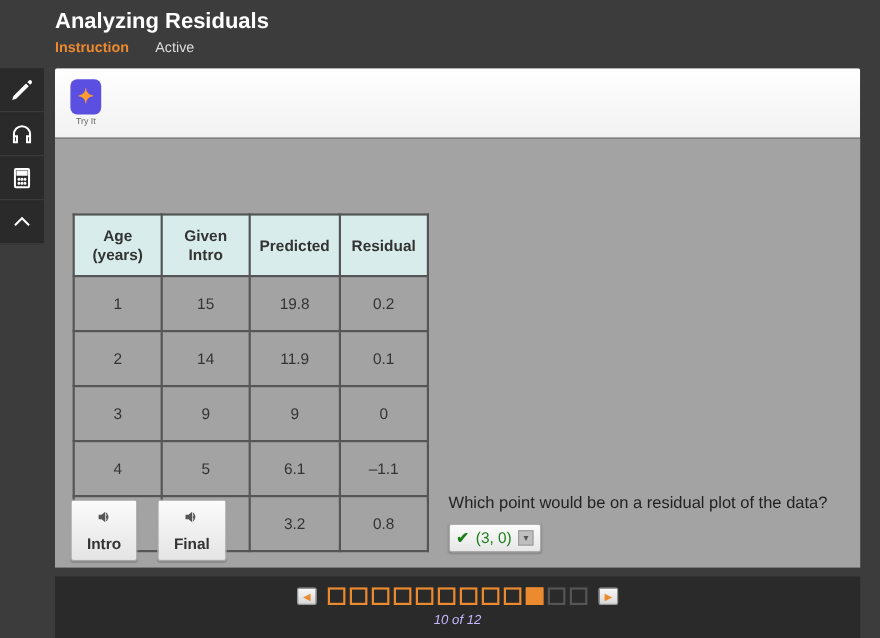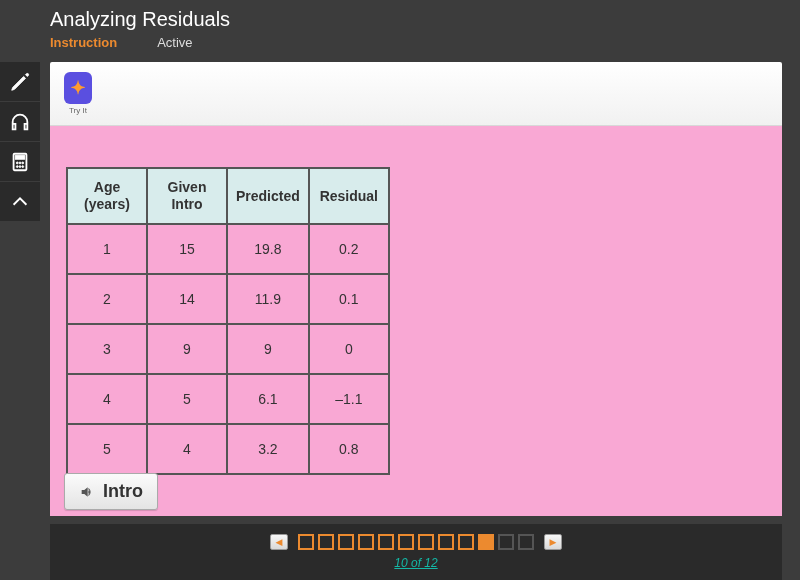--- a/index.html
+++ b/index.html
@@ -1,52 +1,52 @@
 <!DOCTYPE html>
 <html><head>
 <meta charset="utf-8">
 <style>
   * { box-sizing: border-box; margin: 0; padding: 0; }
   html, body { width: 800px; height: 580px; font-family: Arial, Helvetica, sans-serif; background: #000; overflow: hidden; }
   .app { width: 800px; height: 580px; background: #3c3c3c; position: relative; }
   .header { padding: 8px 0 6px 50px; color: #fff; }
-  .header h1 { font-size: 20px; font-weight: normal; margin-bottom: 4px; }
-  .tabs { display: flex; gap: 40px; font-size: 13px; }
+  .header h1 { font-size: 20px; font-weight: bold; margin-bottom: 4px; }
+  .tabs { display: flex; gap: 24px; font-size: 13px; }
   .tab { color: #ddd; cursor: pointer; }
   .tab.active { color: #ec8a2f; font-weight: bold; }
   .sidebar { position: absolute; left: 0; top: 62px; width: 40px; background: #2a2a2a; display: flex; flex-direction: column; }
   .sidebar .tool { width: 40px; height: 40px; display: flex; align-items: center; justify-content: center; color: #fff; border-bottom: 1px solid #3c3c3c; cursor: pointer; }
   .sidebar svg { width: 22px; height: 22px; fill: #fff; stroke: #fff; }
   .content-wrap { position: absolute; left: 50px; top: 62px; right: 18px; bottom: 60px; }
   .panel-head { background: linear-gradient(#ffffff,#f1f1f1); border-bottom: 1px solid #d8d8d8; padding: 10px 14px; display: flex; align-items: center; gap: 14px; border-radius: 2px 2px 0 0; }
   .tryit { display: flex; flex-direction: column; align-items: center; gap: 2px; }
   .tryit-badge { width: 28px; height: 32px; background: #5a4fe0; border-radius: 6px; display: flex; align-items: center; justify-content: center; color: #ff9c2f; font-size: 18px; font-weight: bold; }
   .tryit-label { font-size: 8px; color: #666; }
   .panel-title { color: #ec8a2f; font-size: 22px; font-weight: bold; }
-  .panel-body { background: #f9a8d4; height: 390px; padding: 14px 16px; display: flex; gap: 18px; align-items: center; }
+  .panel-body { background: #a3a3a3; height: 390px; padding: 14px 16px; display: flex; gap: 18px; align-items: flex-end; }
   table.data { border-collapse: collapse; }
   table.data th, table.data td { border: 2px solid #555; text-align: center; font-size: 14px; color: #333; }
   table.data th { background: #d8ecec; padding: 10px 8px; font-weight: bold; line-height: 1.2; width: 80px; }
   table.data td { padding: 16px 8px; width: 80px; }
   .qa { flex: 1; font-size: 15px; color: #222; }
   .qa .question { margin-bottom: 10px; }
   .answer-pill { display: inline-flex; align-items: center; background: linear-gradient(#fbfbfb,#e7e7e7); border: 1px solid #aaa; border-radius: 3px; padding: 4px 6px; gap: 6px; box-shadow: 0 1px 2px rgba(0,0,0,.2); }
   .answer-pill .check { color: #1a7f1a; font-weight: bold; font-size: 14px; }
   .answer-pill .val { color: #1a7f1a; font-size: 14px; }
   .answer-pill .caret { width: 14px; height: 14px; background: #bfbfbf; border: 1px solid #999; display: flex; align-items: center; justify-content: center; font-size: 9px; color: #555; }
   .footer-audio { position: absolute; left: 14px; bottom: 10px; display: flex; gap: 18px; }
-  .audio-btn { display: inline-flex; align-items: center; gap: 8px; background: linear-gradient(#fbfbfb,#e4e4e4); border: 1px solid #aaa; border-radius: 3px; padding: 7px 14px; font-size: 18px; font-weight: bold; color: #333; cursor: pointer; box-shadow: 0 1px 1px rgba(0,0,0,.15); }
+  .audio-btn { display: inline-flex; align-items: center; gap: 8px; background: linear-gradient(#fbfbfb,#e4e4e4); border: 1px solid #aaa; border-radius: 3px; padding: 7px 14px; font-size: 14px; font-weight: bold; color: #333; cursor: pointer; box-shadow: 0 1px 1px rgba(0,0,0,.15); flex-direction: column; }
   .audio-btn svg { width: 16px; height: 16px; fill: #555; }
   .pager { position: absolute; left: 50px; right: 18px; bottom: 0; height: 56px; background: #2a2a2a; display: flex; flex-direction: column; align-items: center; justify-content: center; gap: 6px; }
   .pager-row { display: flex; align-items: center; gap: 4px; }
   .nav-btn { width: 18px; height: 16px; background: linear-gradient(#f7f7f7,#d9d9d9); border: 1px solid #999; border-radius: 2px; display: flex; align-items: center; justify-content: center; font-size: 9px; color: #ec8a2f; cursor: pointer; margin: 0 6px; }
   .pg { width: 16px; height: 16px; border: 2px solid #ec8a2f; background: transparent; cursor: pointer; }
   .pg.current { background: #ec8a2f; }
   .pg.locked { border-color: #555; }
-  .pager-label { font-style: italic; font-size: 12px; color: #14b8a6; text-decoration: underline; }
+  .pager-label { font-style: italic; font-size: 12px; color: #c4b5fd; }
 </style>
 </head>
 <body>
 
 <div class="app">
 
   <div class="header">
     <h1>Analyzing Residuals</h1>
     <div class="tabs">
       <span class="tab active">Instruction</span>
@@ -129,27 +129,41 @@
           </tr>
           <tr>
             <td>5</td>
             <td>4</td>
             <td>3.2</td>
             <td>0.8</td>
           </tr>
         </tbody>
       </table>
 
+      <div class="qa">
+        <div class="question">Which point would be on a residual plot of the data?</div>
+        <div class="answer-pill">
+          <span class="check">✔</span>
+          <span class="val">(3, 0)</span>
+          <span class="caret">▾</span>
+        </div>
+      </div>
 
       <div class="footer-audio">
         <div class="audio-btn">
           <svg viewBox="0 0 24 24">
               <path d="M4 9v6h4l5 4V5L8 9H4zm12 3a3 3 0 0 0-2-2.8v5.6A3 3 0 0 0 16 12zm-2-6v2a5 5 0 0 1 0 8v2a7 7 0 0 0 0-12z"></path>
             </svg>
           <span>Intro</span>
+        </div>
+        <div class="audio-btn">
+          <svg viewBox="0 0 24 24">
+              <path d="M4 9v6h4l5 4V5L8 9H4zm12 3a3 3 0 0 0-2-2.8v5.6A3 3 0 0 0 16 12zm-2-6v2a5 5 0 0 1 0 8v2a7 7 0 0 0 0-12z"></path>
+            </svg>
+          <span>Final</span>
         </div>
       </div>
     </div>
   </div>
 
   <div class="pager">
     <div class="pager-row">
       <div class="nav-btn">◀</div>
       <div class="pg"></div>
       <div class="pg"></div>

